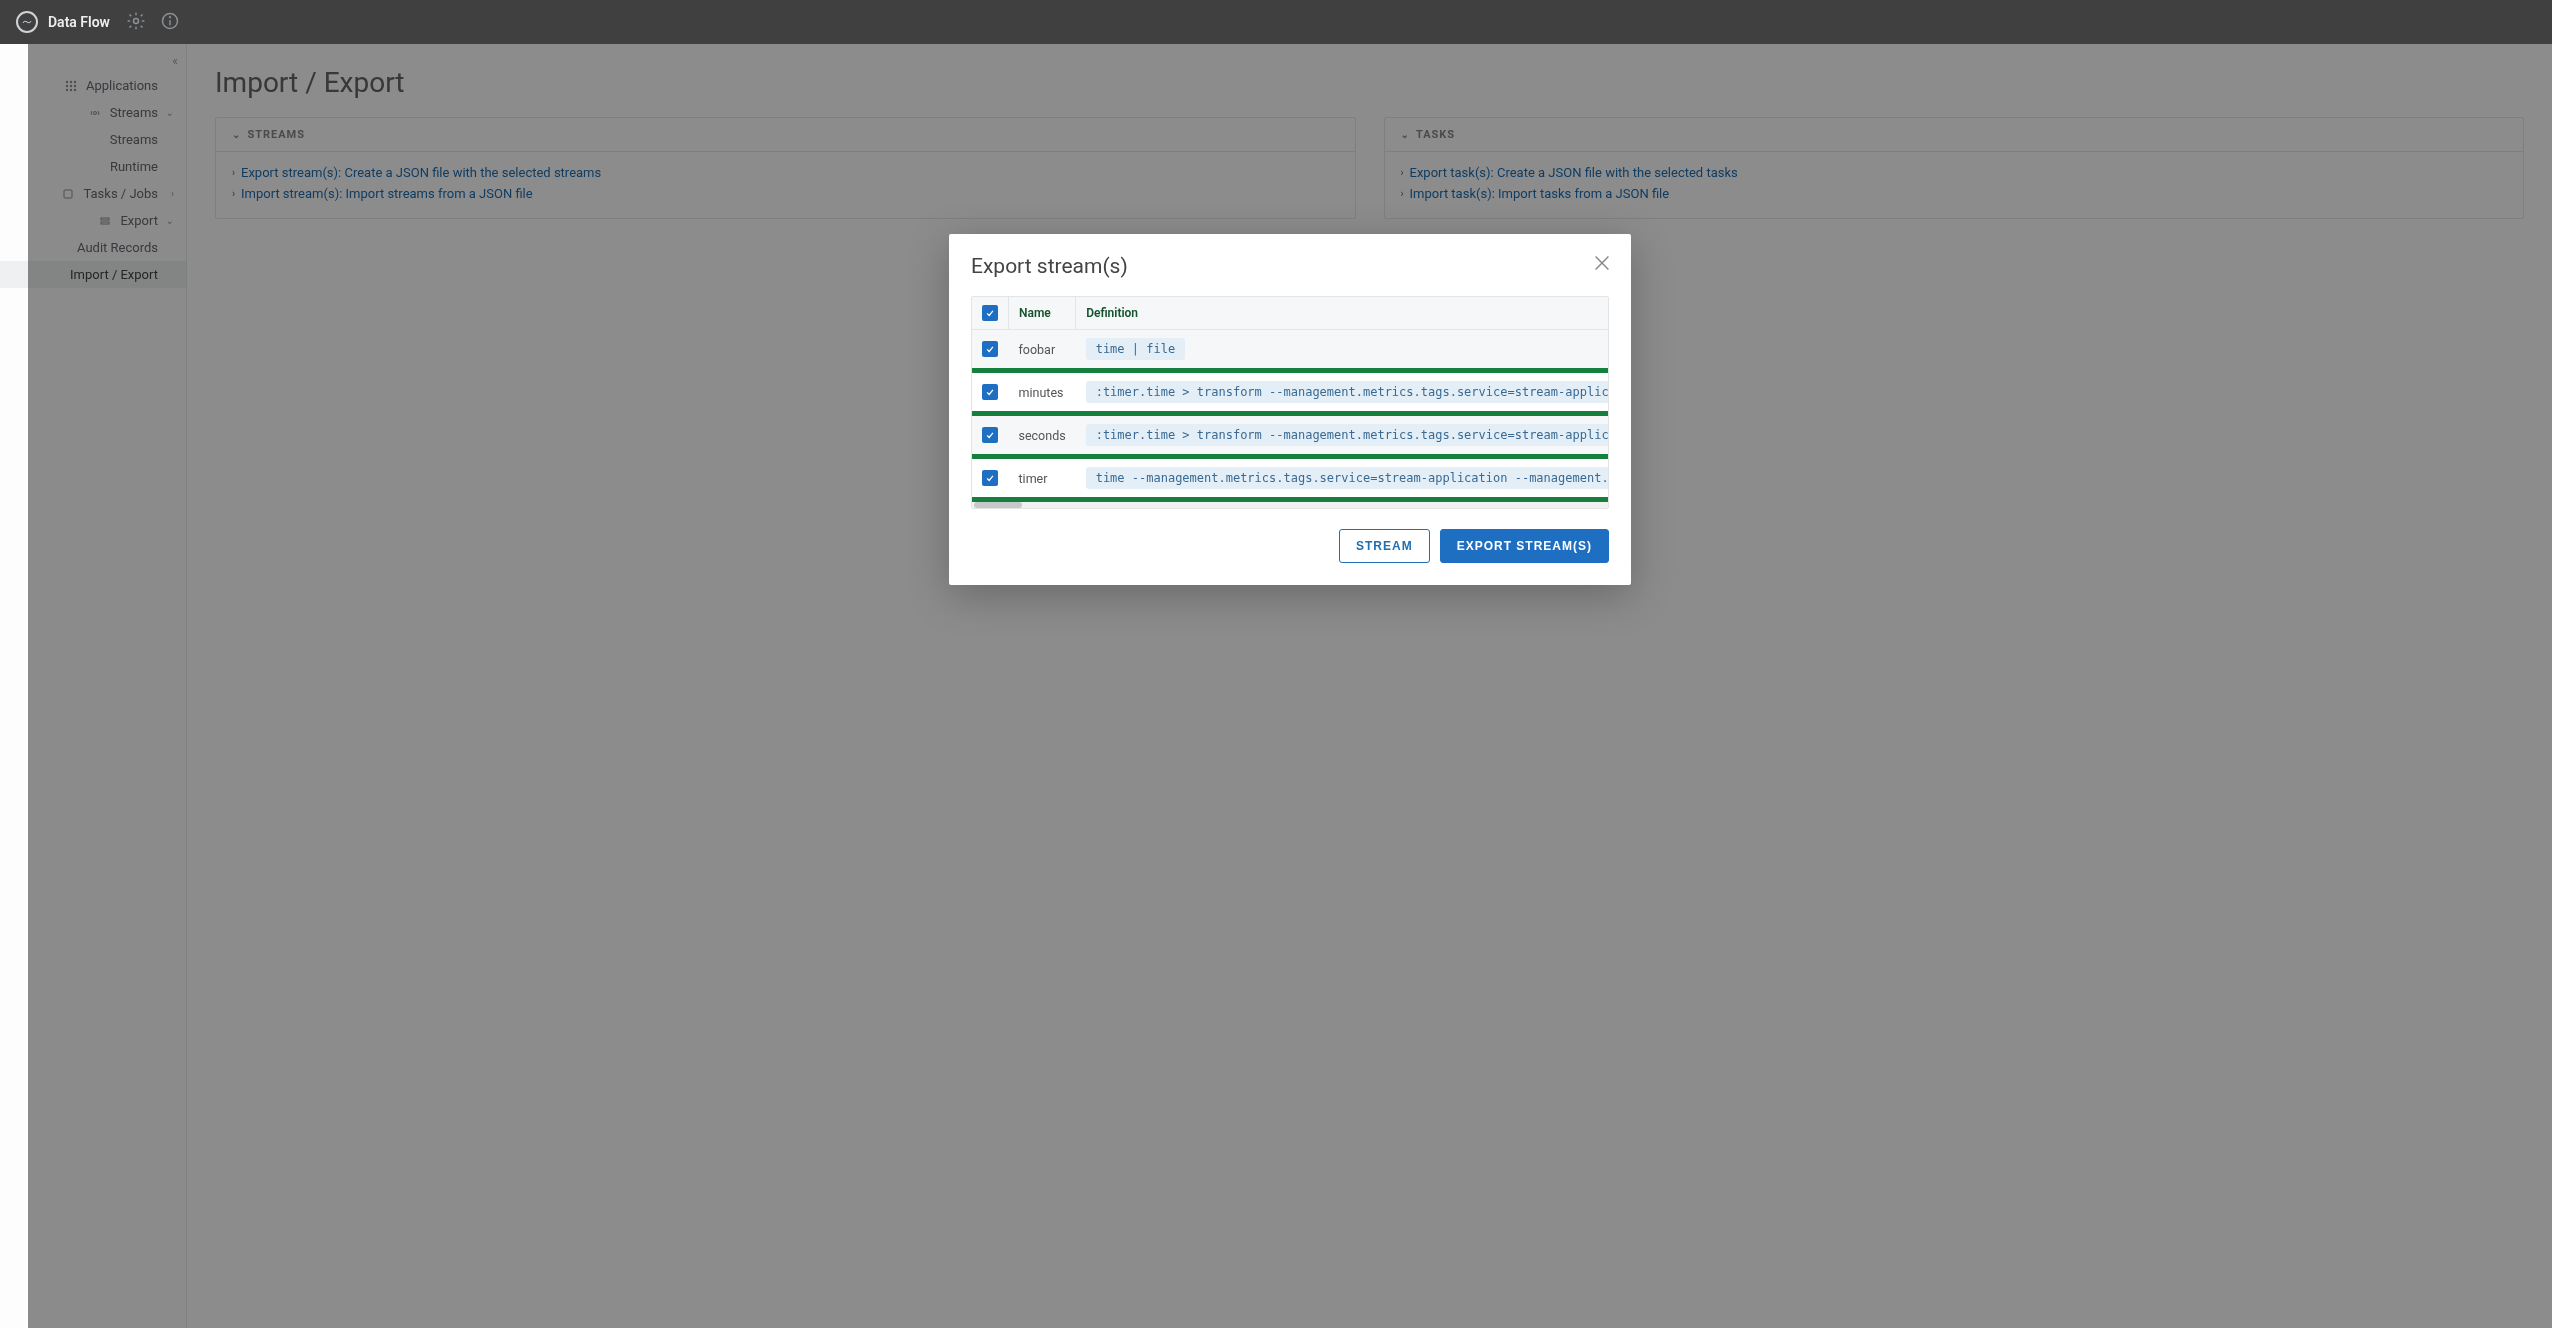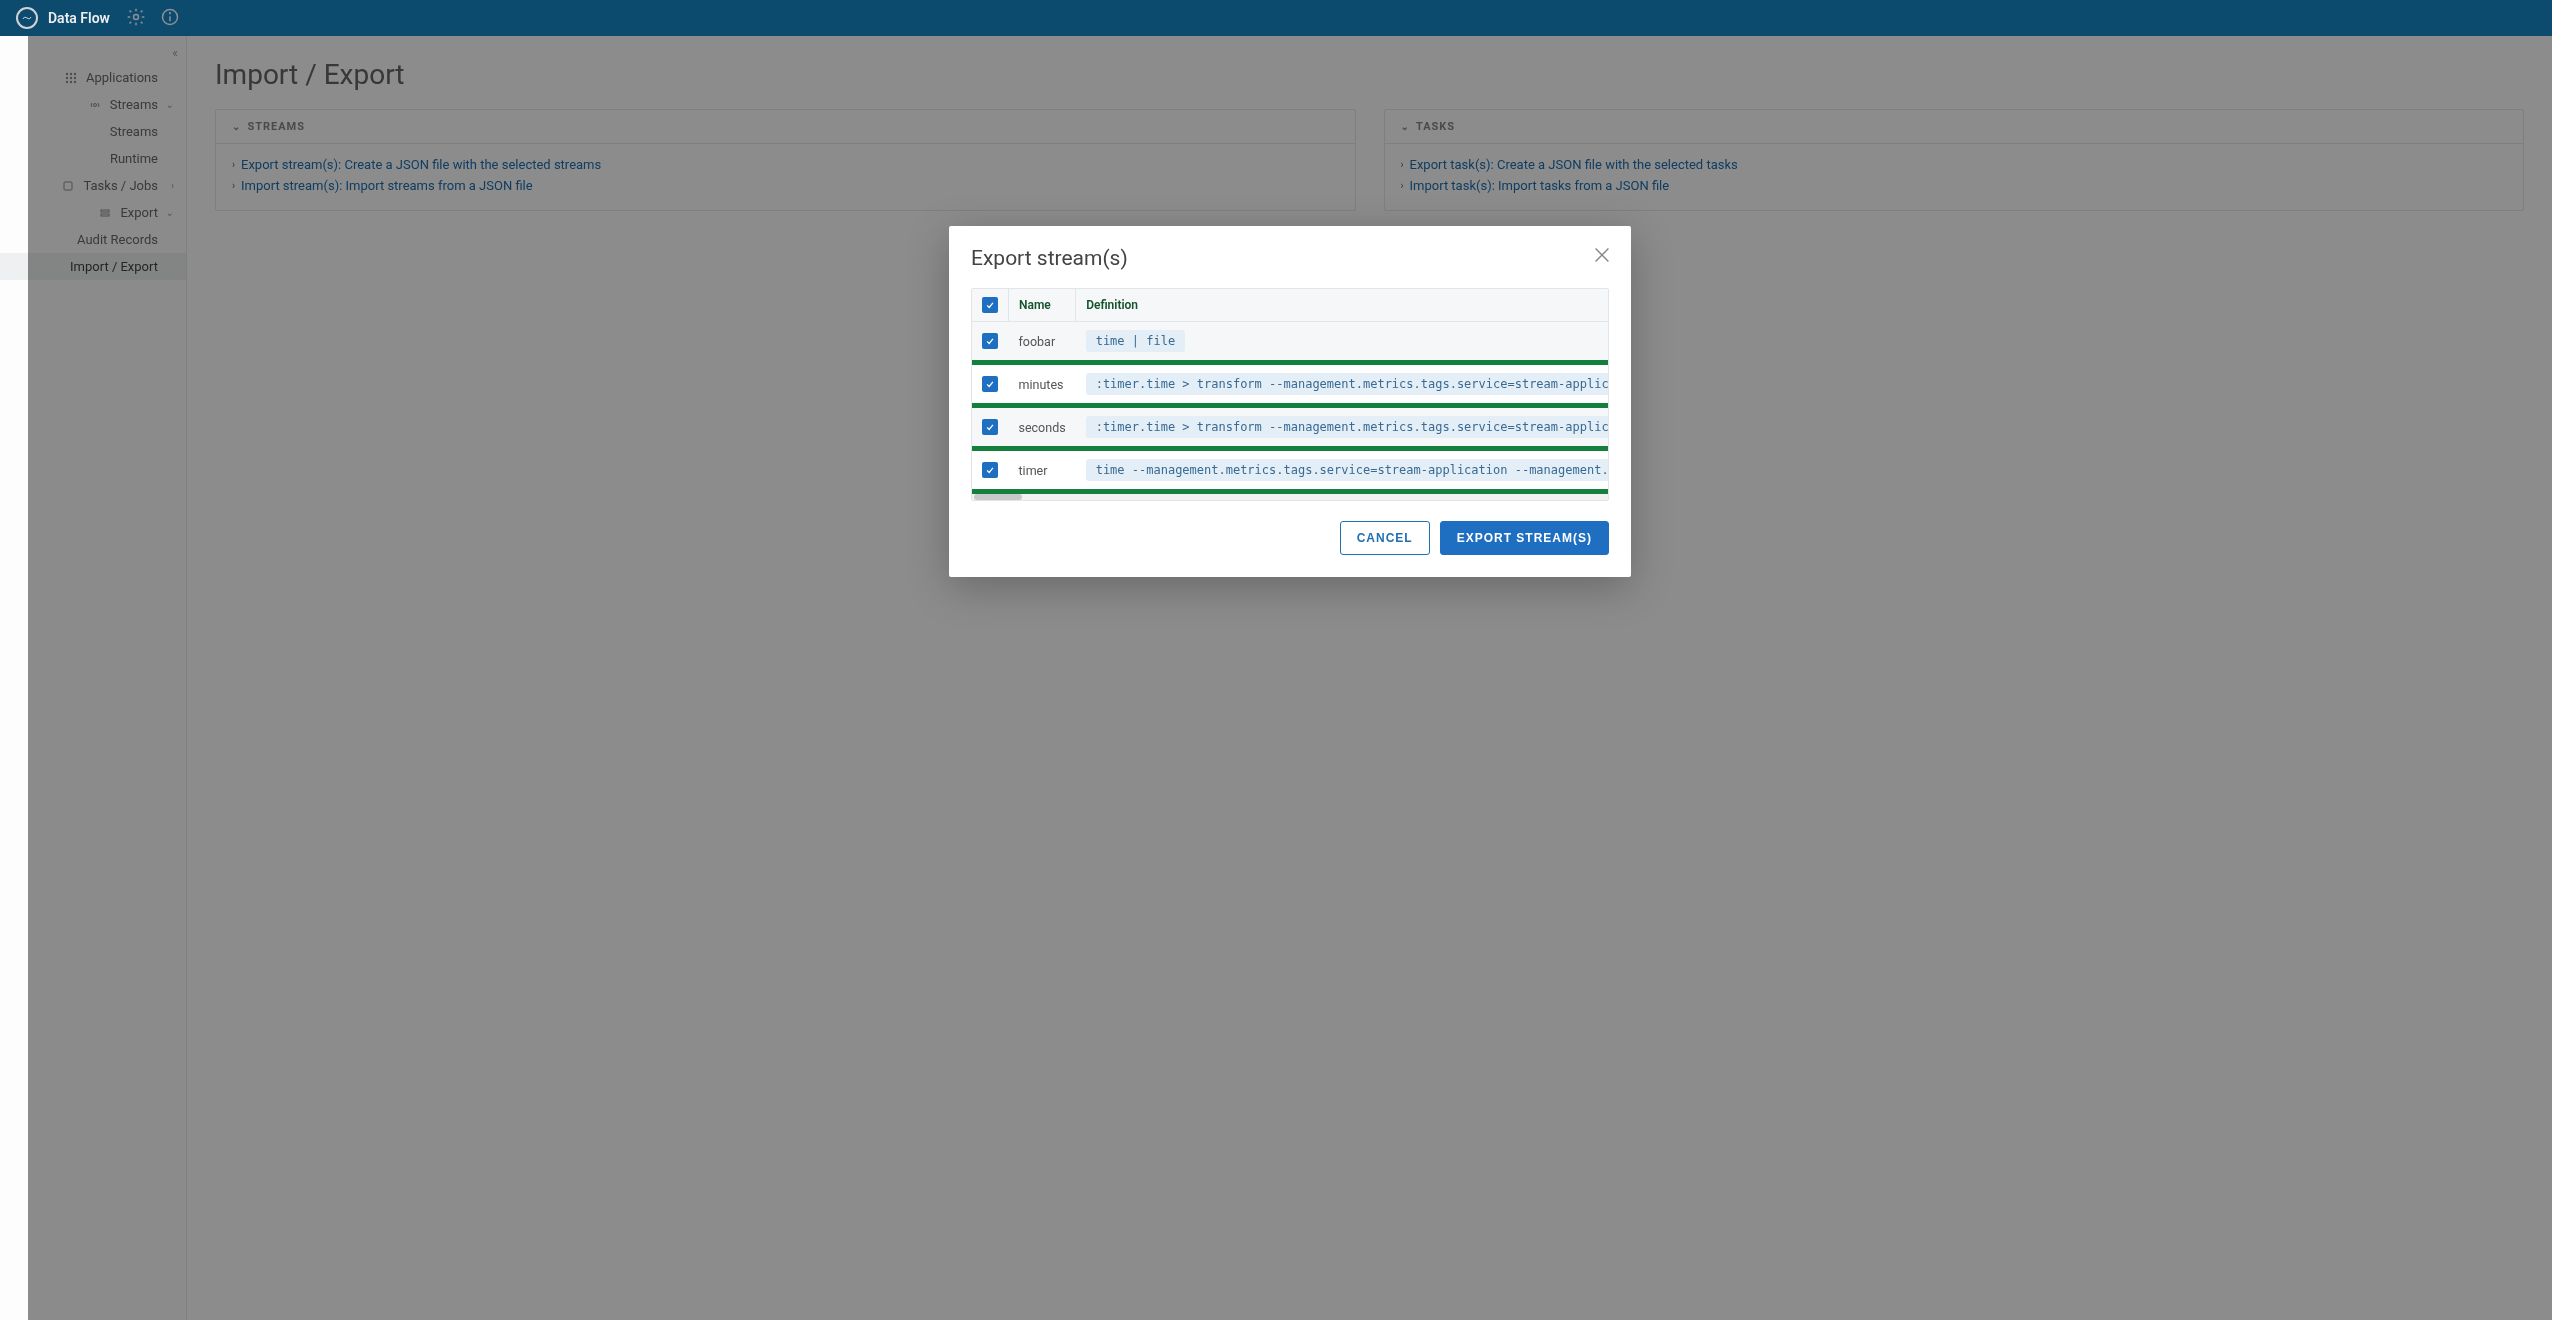--- a/index.html
+++ b/index.html
@@ -1,22 +1,22 @@
 <!DOCTYPE html>
 <html><head>
 <meta charset="utf-8">
 <style>
   * { box-sizing: border-box; margin: 0; padding: 0; }
   html, body { width: 100%; height: 100%; font-family: -apple-system, BlinkMacSystemFont, "Segoe UI", Roboto, Helvetica, Arial, sans-serif; font-size: 14px; color: #333; }
   body { background: #fff; overflow: hidden; }
 
   
   .topbar {
-    height: 36px;
-    background: #0c4a6e;
+    height: 44px;
+    background: #404040;
     display: flex;
     align-items: center;
     padding: 0 16px;
     color: #cfd3d6;
     gap: 16px;
   }
   .brand { display: flex; align-items: center; gap: 10px; }
   .brand-logo {
     width: 22px; height: 22px; border: 2px solid #cfd3d6; border-radius: 50%;
     display: flex; align-items: center; justify-content: center;
@@ -435,18 +435,18 @@
               <td><span class="def-chip">time --management.metrics.tags.service=stream-application --management.metrics.tags.application.type=</span></td>
             </tr>
           </tbody>
         </table>
         <div class="tbl-scroll">
           <div class="tbl-scroll-thumb"></div>
         </div>
       </div>
 
       <div class="modal-actions">
-        <button class="btn btn-secondary">CANCEL</button>
+        <button class="btn btn-secondary">STREAM</button>
         <button class="btn btn-primary">EXPORT STREAM(S)</button>
       </div>
     </div>
   </div>
 </div>
 
 </body></html>

